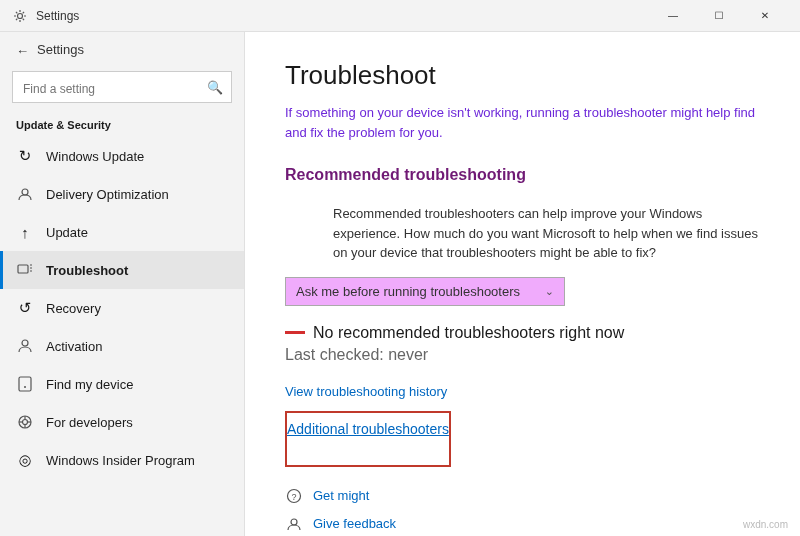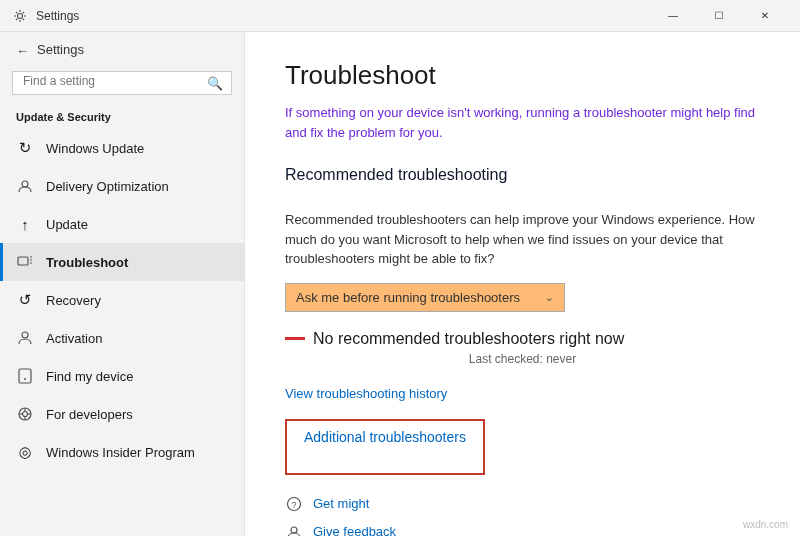--- a/index.html
+++ b/index.html
@@ -73,21 +73,21 @@
       font-size: 13px;
       color: #333;
       gap: 8px;
     }
     .sidebar-search {
       margin: 4px 12px 8px 12px;
       position: relative;
     }
     .sidebar-search input {
       width: 100%;
-      padding: 2px 32px 6px 10px;
+      padding: 10px 32px 6px 10px;
       border: 1px solid #ccc;
       background: white;
       font-size: 12px;
       outline: none;
       color: #555;
     }
     .sidebar-search-icon {
       position: absolute;
       right: 8px;
       top: 50%;
@@ -147,36 +147,37 @@
       margin-bottom: 12px;
     }
     .page-description {
       font-size: 13px;
       color: #6d28d9;
       margin-bottom: 24px;
       line-height: 1.5;
     }
     .section-title {
       font-size: 16px;
-      font-weight: 400;
-      color: #0f172a;
-      margin-bottom: 26px;
+      font-weight: 700;
+      color: #701a75;
+      margin-bottom: 20px;
     }
     .section-description {
       font-size: 13px;
       color: #333;
       margin-bottom: 14px;
       line-height: 1.5;
+      margin-left: 48px;
     }
     .dropdown-select {
       display: flex;
       align-items: center;
       border: 1px solid #aaa;
       padding: 6px 10px;
-      background: #fdba74;
+      background: #f0abfc;
       cursor: pointer;
       font-size: 13px;
       color: #333;
       width: 280px;
       justify-content: space-between;
       margin-bottom: 18px;
     }
     .dropdown-arrow {
       font-size: 11px;
       color: #555;
@@ -192,32 +193,31 @@
     }
     .red-dash {
       display: inline-block;
       width: 20px;
       height: 3px;
       background: #d32f2f;
       margin-right: 4px;
       vertical-align: middle;
     }
     .last-checked {
-      font-size: 12px;
+      font-size: 16px;
       color: #666;
       margin-bottom: 20px;
-      text-align: center;
     }
     .link-blue {
       font-size: 13px;
       color: #0067c0;
       cursor: pointer;
       text-decoration: none;
       display: block;
-      margin-bottom: 18px;
+      margin-bottom: 12px;
     }
     .additional-btn {
       display: inline-block;
       padding: 8px 16px;
       border: 2px solid #c0392b;
       color: #0067c0;
       font-size: 14px;
       cursor: pointer;
       background: white;
       margin-bottom: 20px;
@@ -369,21 +369,21 @@
 
     <div class="no-troubleshooter">
       <span class="red-dash"></span>
       <span>No recommended troubleshooters right now</span>
     </div>
     <div class="last-checked">Last checked: never</div>
 
     <a class="link-blue" href="#">View troubleshooting history</a>
 
     <div style="display:inline-block; border: 2px solid #c0392b; margin-bottom: 20px;">
-      <button class="additional-btn" style="border:none;background:white;padding:8px 17px;font-size:14px;color:#0067c0;cursor:pointer;">Additional troubleshooters</button>
+      <button class="additional-btn" style="border:none;background:white;padding:8px 0;font-size:14px;color:#0067c0;cursor:pointer;text-decoration:underline;">Additional troubleshooters</button>
     </div>
 
     <div class="help-links">
       <div class="help-link-item">
         <span class="help-icon">
           <svg width="16" height="16" viewBox="0 0 16 16">
               <circle cx="8" cy="8" r="6.5" stroke="#555" stroke-width="1.2" fill="none"></circle>
               <text x="8" y="12" text-anchor="middle" font-size="9" fill="#555">?</text>
             </svg>
         </span>

